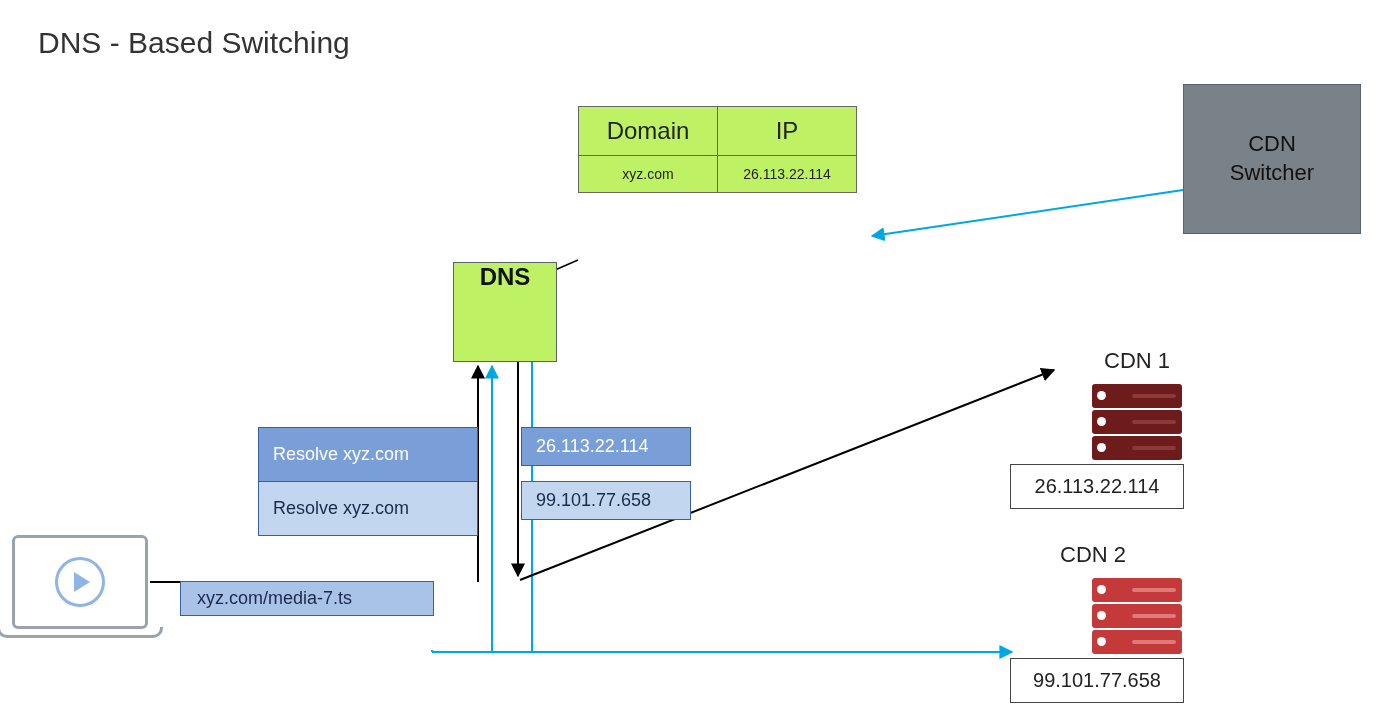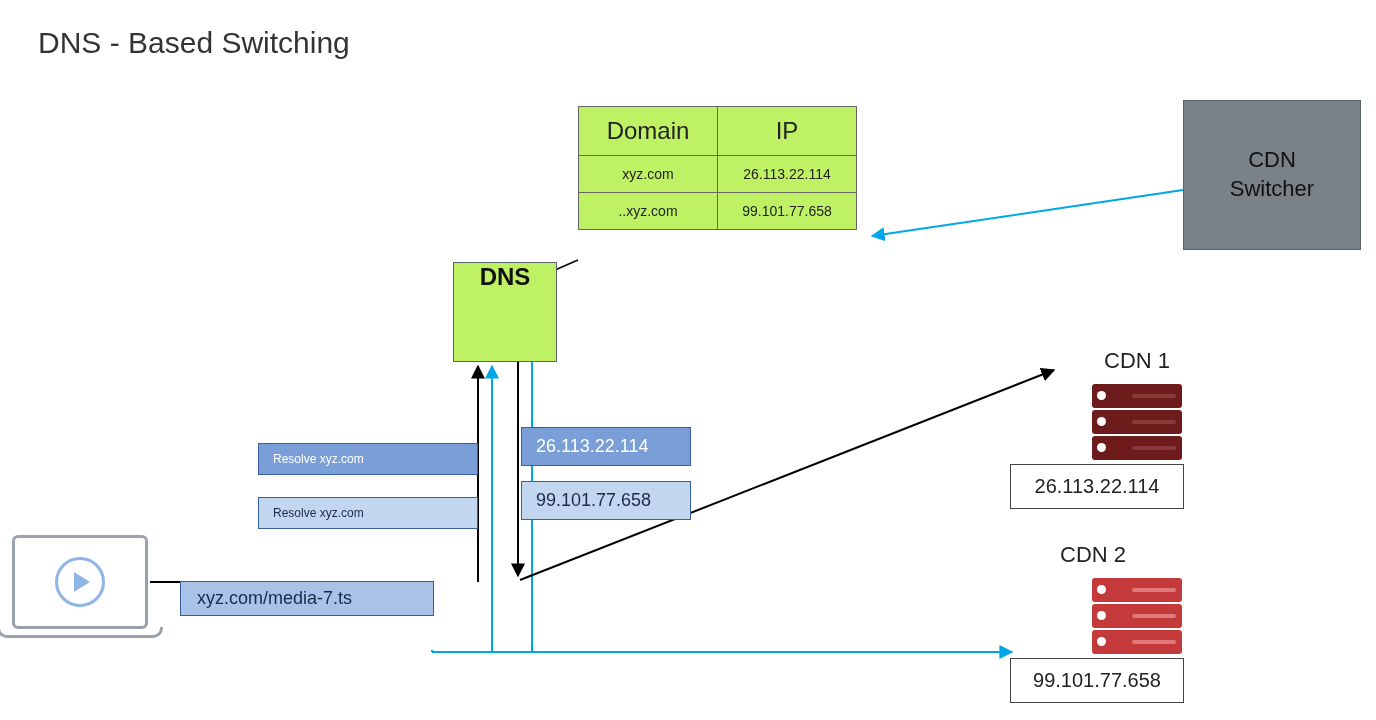--- a/index.html
+++ b/index.html
@@ -1,37 +1,37 @@
 <!DOCTYPE html>
 <html><head>
 <meta charset="utf-8">
 <style>
   html,body{margin:0;padding:0;width:1376px;height:720px;background:#fff;font-family:Arial,Helvetica,sans-serif;color:#222;}
   .stage{position:relative;width:1376px;height:720px;border-radius:24px;}
   .title{position:absolute;left:38px;top:26px;font-size:30px;font-weight:500;color:#333;}
   
   .dns-box{position:absolute;left:453px;top:262px;width:102px;height:98px;background:#bef264;border:1px solid #5a636b;display:flex;justify-content:center;font-size:24px;font-weight:600;color:#111;}
   
-  .switcher{position:absolute;left:1183px;top:100px;width:176px;height:148px;background:#7a8289;border:1px solid #5a636b;display:flex;align-items:center;justify-content:center;font-size:22px;text-align:center;line-height:1.3;color:#111;}
+  .switcher{position:absolute;left:1183px;top:84px;width:176px;height:148px;background:#7a8289;border:1px solid #5a636b;display:flex;align-items:center;justify-content:center;font-size:22px;text-align:center;line-height:1.3;color:#111;}
   
   .tbl{position:absolute;left:578px;top:106px;border:1px solid #666;border-collapse:collapse;background:#bef264;}
   .tbl td{border:1px solid #666;padding:10px 14px;font-size:14px;text-align:center;min-width:110px;}
   .tbl .hd{font-size:24px;font-weight:500;}
   
   .laptop{position:absolute;left:12px;top:535px;}
   .lap-screen{width:130px;height:88px;border:3px solid #9aa3ad;border-radius:6px;background:#fff;display:flex;align-items:center;justify-content:center;}
   .play{width:44px;height:44px;border:3px solid #8fb4e6;border-radius:50%;display:flex;align-items:center;justify-content:center;}
   .tri{width:0;height:0;border-left:16px solid #8fb4e6;border-top:10px solid transparent;border-bottom:10px solid transparent;margin-left:4px;}
   .lap-base{width:160px;height:8px;border:3px solid #9aa3ad;border-top:none;border-radius:0 0 10px 10px;margin-left:-15px;margin-top:-2px;}
   
   .media-box{position:absolute;left:180px;top:581px;width:252px;border:1px solid #3a5fa0;background:#a9c2e8;}
   .media-box div{border-bottom:1px solid #3a5fa0;padding:6px 16px;font-size:18px;color:#1a2a4a;}
   .media-box div:last-child{border-bottom:none;}
   
-  .resolve{position:absolute;border:1px solid #3a5fa0;padding:8px 14px;font-size:12px;width:190px;margin-top:16px;}
+  .resolve{position:absolute;border:1px solid #3a5fa0;padding:16px 14px;font-size:18px;width:190px;}
   .r1{left:258px;top:427px;background:#7a9fd8;color:#fff;}
   .r2{left:258px;top:481px;background:#c3d6f0;color:#1a2a4a;}
   
   .ipr{position:absolute;border:1px solid #3a5fa0;padding:8px 14px;font-size:18px;width:140px;text-align:left;}
   .ip1{left:521px;top:427px;background:#7a9fd8;color:#fff;}
   .ip2{left:521px;top:481px;background:#c3d6f0;color:#1a2a4a;}
   
   .cdn-label{position:absolute;font-size:22px;font-weight:500;}
   .cdn1-label{left:1104px;top:348px;}
   .cdn2-label{left:1060px;top:542px;}
@@ -94,24 +94,20 @@
 <table class="tbl">
   <tbody>
         <tr>
     <td class="hd">Domain</td>
     <td class="hd">IP</td>
   </tr>
   <tr>
     <td>xyz.com</td>
     <td>26.113.22.114</td>
   </tr>
-  <tr>
-    <td>..xyz.com</td>
-    <td>99.101.77.658</td>
-  </tr>
 </tbody>
     </table>
 
 <div class="dns-box">
   <span>DNS</span>
 </div>
 
 <div class="switcher">
   <span style="white-space:pre-line">CDN
 Switcher</span>

